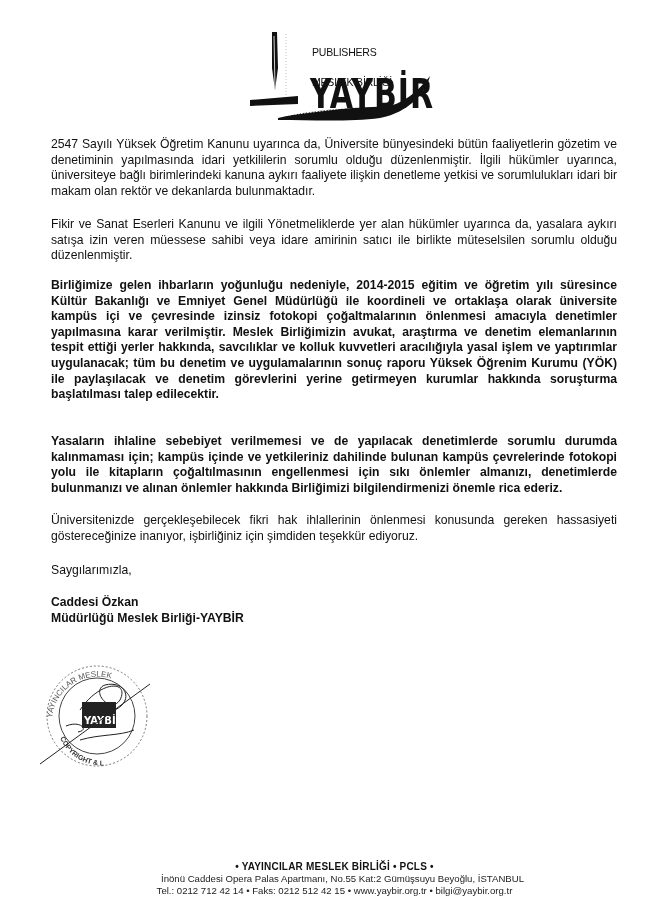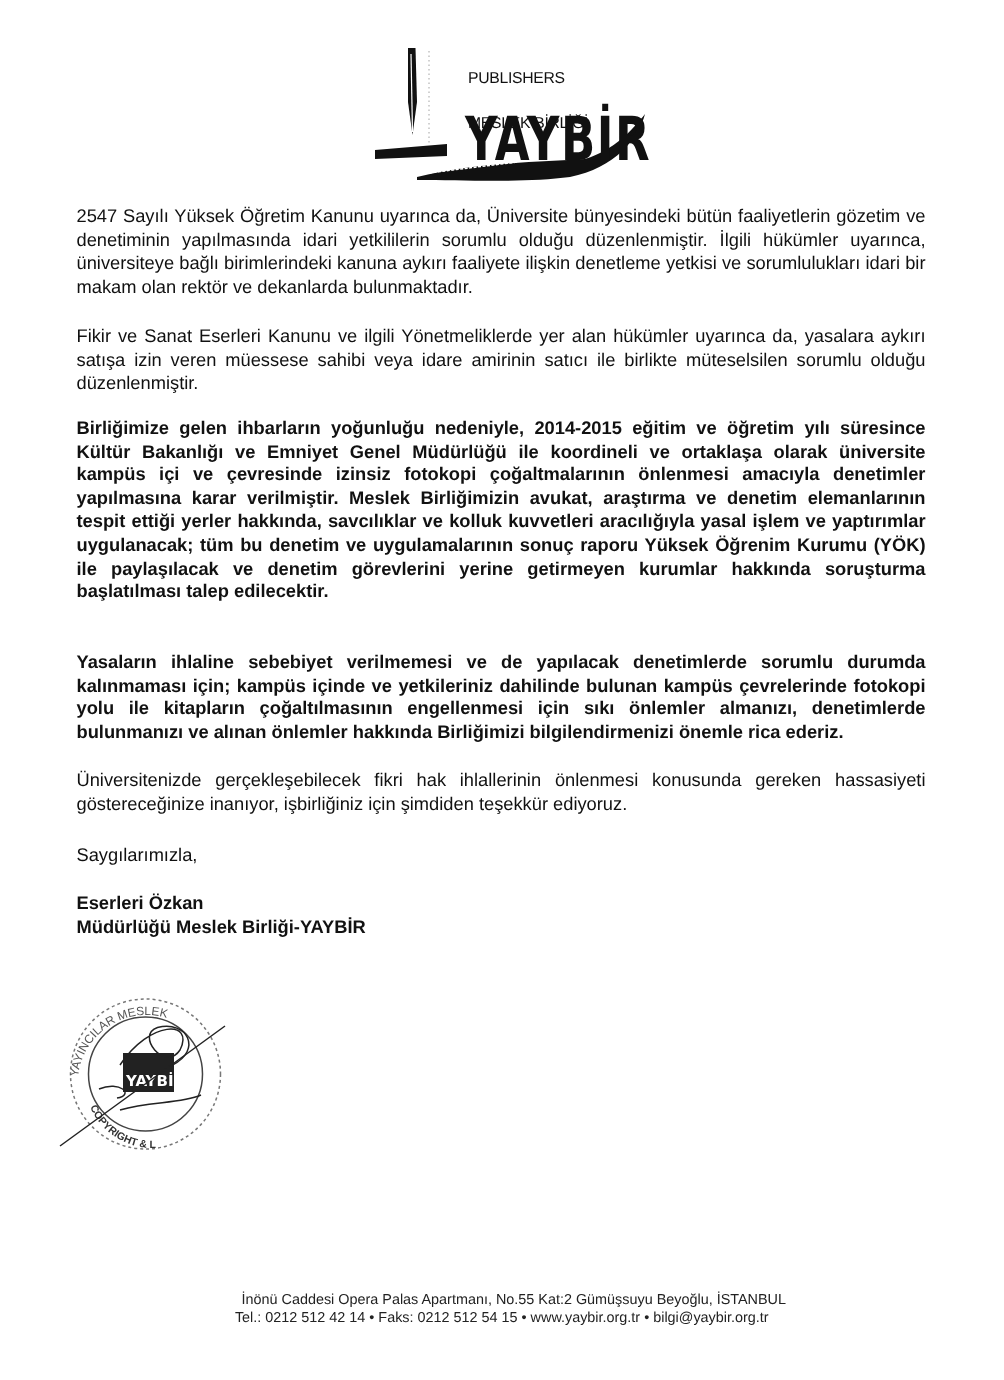--- a/index.html
+++ b/index.html
@@ -67,21 +67,21 @@
 
 <div class="body-text p1">2547 Sayılı Yüksek Öğretim Kanunu uyarınca da, Üniversite bünyesindeki bütün faaliyetlerin gözetim ve denetiminin yapılmasında idari yetkililerin sorumlu olduğu düzenlenmiştir. İlgili hükümler uyarınca, üniversiteye bağlı birimlerindeki kanuna aykırı faaliyete ilişkin denetleme yetkisi ve sorumlulukları idari bir makam olan rektör ve dekanlarda bulunmaktadır.</div>
 <div class="body-text p2">Fikir ve Sanat Eserleri Kanunu ve ilgili Yönetmeliklerde yer alan hükümler uyarınca da, yasalara aykırı satışa izin veren müessese sahibi veya idare amirinin satıcı ile birlikte müteselsilen sorumlu olduğu düzenlenmiştir.</div>
 <div class="body-text p3">Birliğimize gelen ihbarların yoğunluğu nedeniyle, 2014-2015 eğitim ve öğretim yılı süresince Kültür Bakanlığı ve Emniyet Genel Müdürlüğü ile koordineli ve ortaklaşa olarak üniversite kampüs içi ve çevresinde izinsiz fotokopi çoğaltmalarının önlenmesi amacıyla denetimler yapılmasına karar verilmiştir. Meslek Birliğimizin avukat, araştırma ve denetim elemanlarının tespit ettiği yerler hakkında, savcılıklar ve kolluk kuvvetleri aracılığıyla yasal işlem ve yaptırımlar uygulanacak; tüm bu denetim ve uygulamalarının sonuç raporu Yüksek Öğrenim Kurumu (YÖK) ile paylaşılacak ve denetim görevlerini yerine getirmeyen kurumlar hakkında soruşturma başlatılması talep edilecektir.</div>
 <div class="body-text p4">Yasaların ihlaline sebebiyet verilmemesi ve de yapılacak denetimlerde sorumlu durumda kalınmaması için; kampüs içinde ve yetkileriniz dahilinde bulunan kampüs çevrelerinde fotokopi yolu ile kitapların çoğaltılmasının engellenmesi için sıkı önlemler almanızı, denetimlerde bulunmanızı ve alınan önlemler hakkında Birliğimizi bilgilendirmenizi önemle rica ederiz.</div>
 <div class="body-text p5">Üniversitenizde gerçekleşebilecek fikri hak ihlallerinin önlenmesi konusunda gereken hassasiyeti göstereceğinize inanıyor, işbirliğiniz için şimdiden teşekkür ediyoruz.</div>
 
 <div class="closing">Saygılarımızla,</div>
 
 <div class="sig">
-  <div>Eserleri Özkan</div>
+  <div>Caddesi Özkan</div>
   <div>Müdürlüğü Meslek Birliği-YAYBİR</div>
 </div>
 
 <div class="stamp">
   <svg width="140" height="110" viewBox="0 0 140 110">
     <defs>
       <path id="arcTop" d="M22 58 A 46 46 0 0 1 112 50"></path>
       <path id="arcBot" d="M30 78 A 46 46 0 0 0 100 96"></path>
     </defs>
     <circle cx="67" cy="56" r="50" fill="none" stroke="#777" stroke-width="1" stroke-dasharray="2,2"></circle>
@@ -92,15 +92,16 @@
     <text x="54" y="64" font-size="10" font-weight="bold" fill="#fff" font-family="DejaVu Sans, sans-serif">YAYBİR</text>
 
     <path d="M10 104 L120 24" stroke="#222" stroke-width="1" fill="none"></path>
     <path d="M50 50 C 70 20, 100 20, 90 40 C 80 55, 60 30, 75 25 C 95 20, 105 40, 85 50" stroke="#222" stroke-width="1" fill="none"></path>
     <path d="M36 66 C 50 60, 60 70, 48 72" stroke="#222" stroke-width="1" fill="none"></path>
     <path d="M50 80 C 70 74, 90 76, 104 70" stroke="#222" stroke-width="1" fill="none"></path>
   </svg>
 </div>
 
 <div class="footer">
+  <div class="f1">• YAYINCILAR MESLEK BİRLİĞİ • PCLS •</div>
   <div class="f3">İnönü Caddesi Opera Palas Apartmanı, No.55 Kat:2 Gümüşsuyu Beyoğlu, İSTANBUL</div>
-  <div class="f4">Tel.: 0212 512 42 14 • Faks: 0212 512 54 15 • www.yaybir.org.tr • bilgi@yaybir.org.tr</div>
+  <div class="f4">Tel.: 0212 712 42 14 • Faks: 0212 512 42 15 • www.yaybir.org.tr • bilgi@yaybir.org.tr</div>
 </div>
 
 </body></html>

